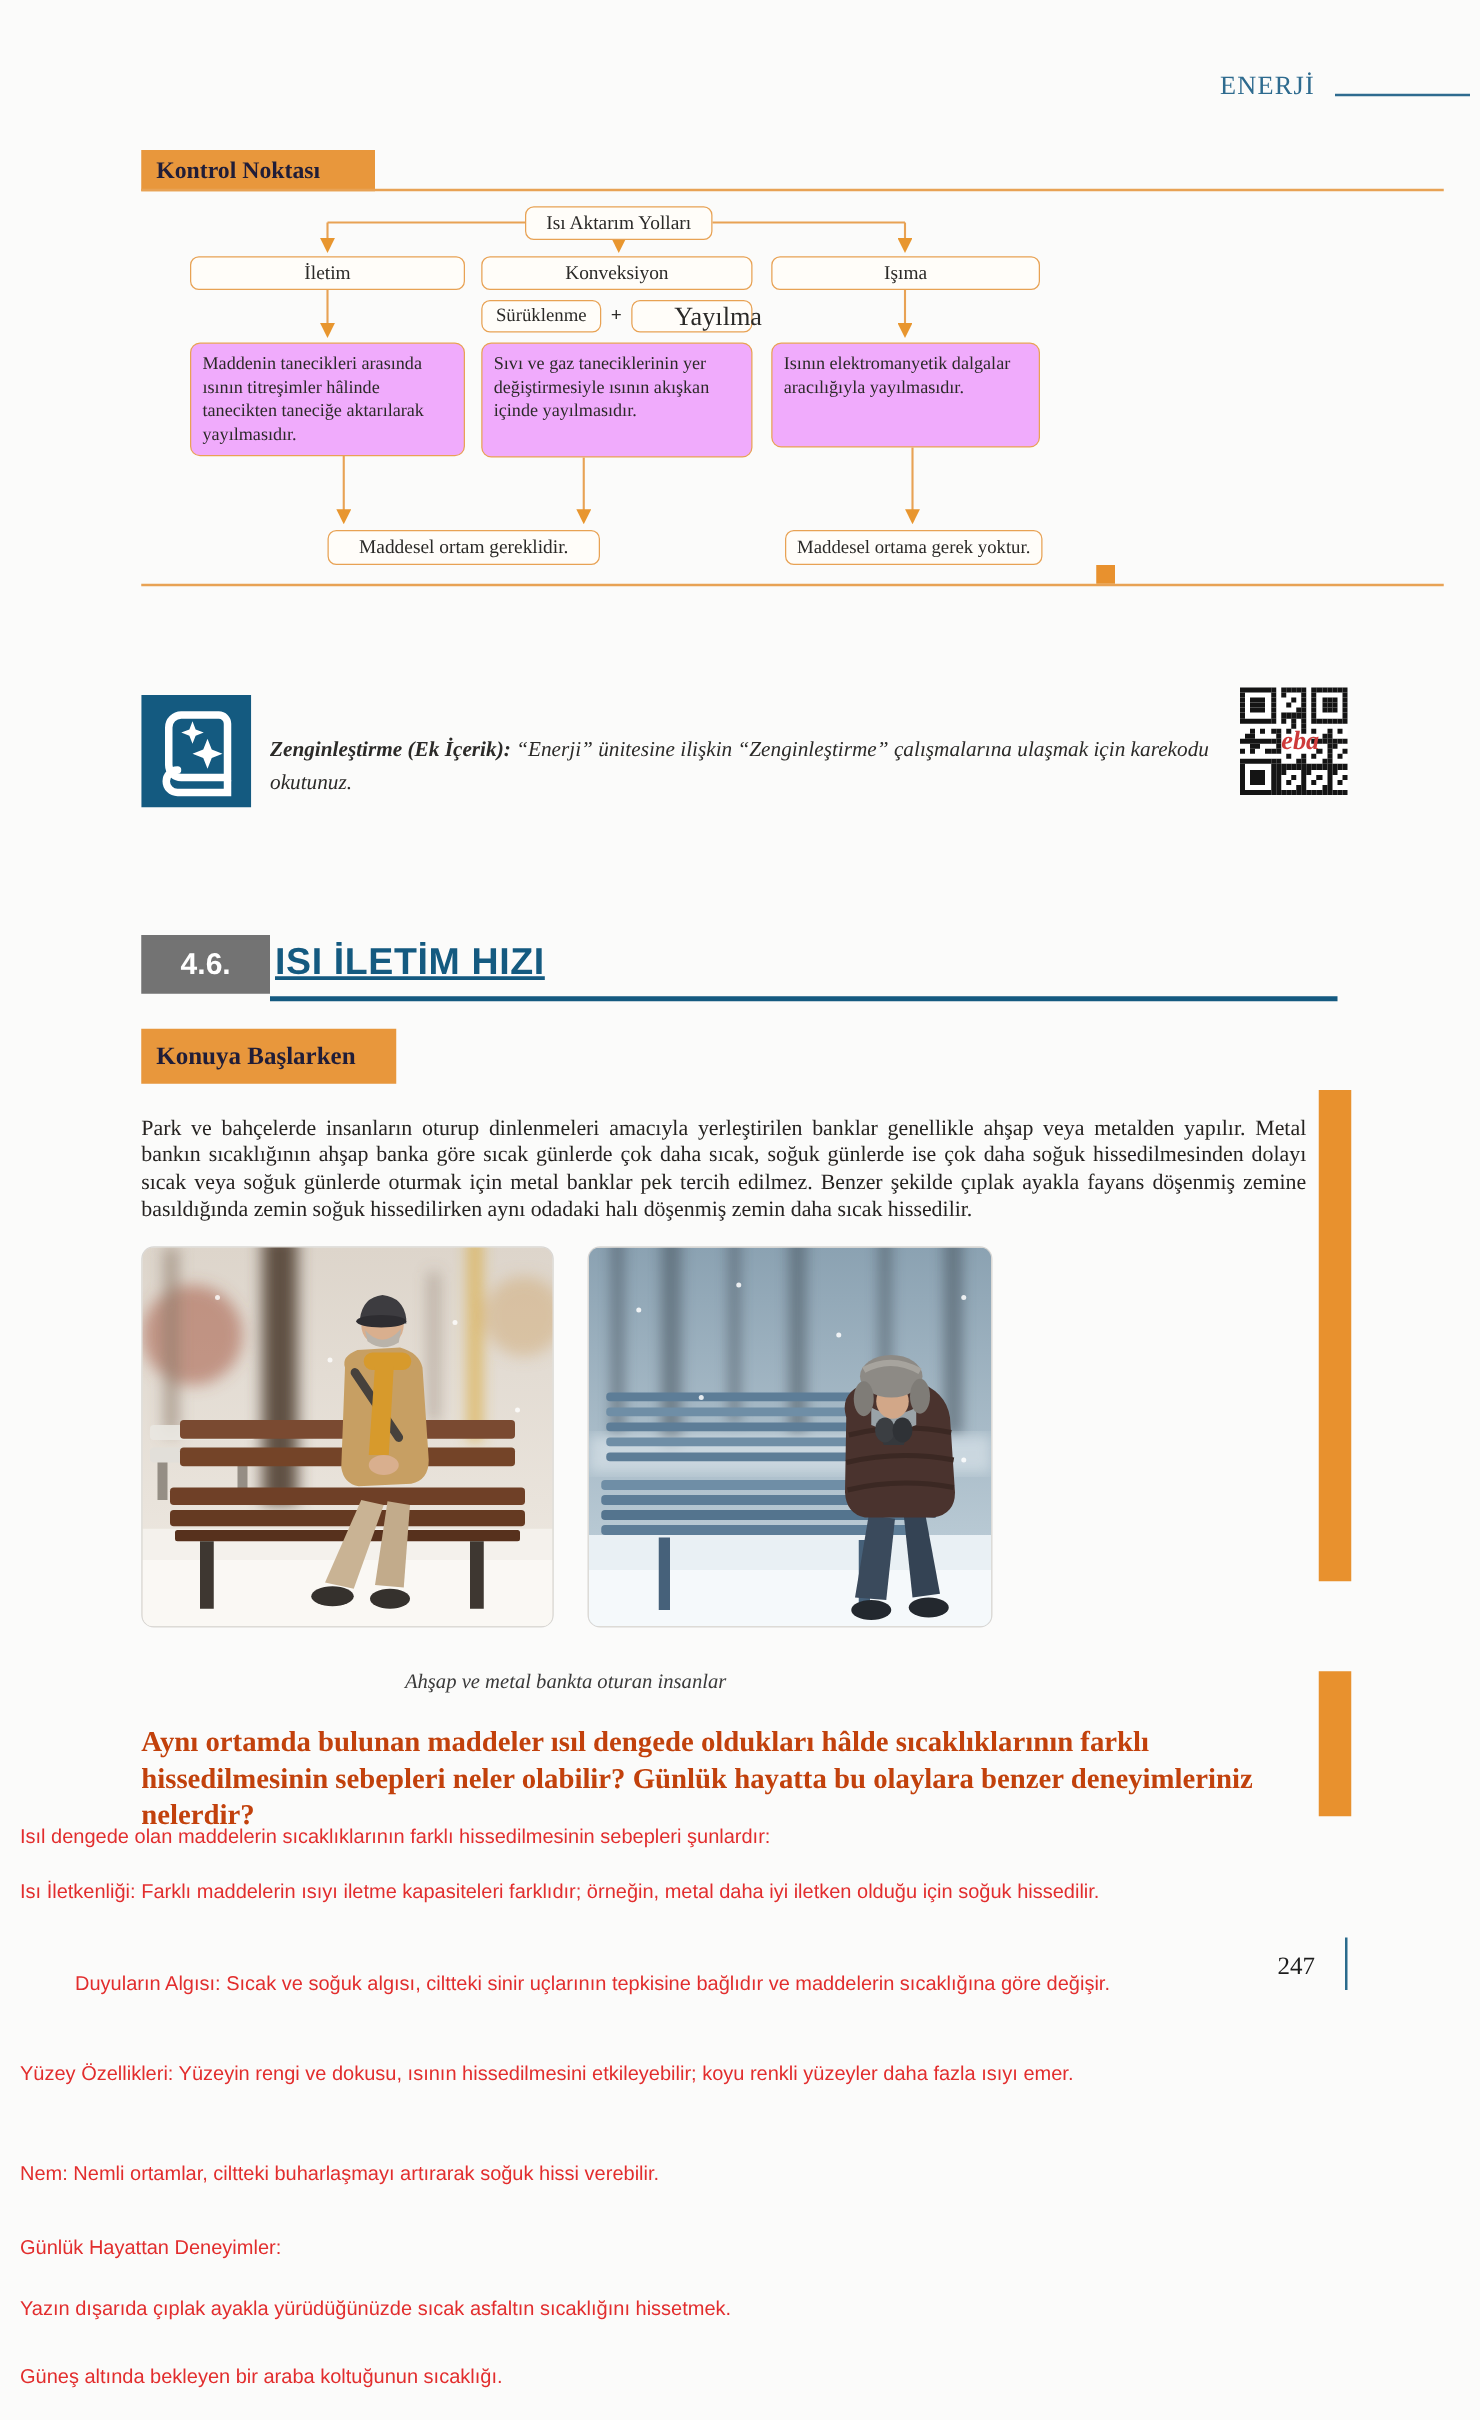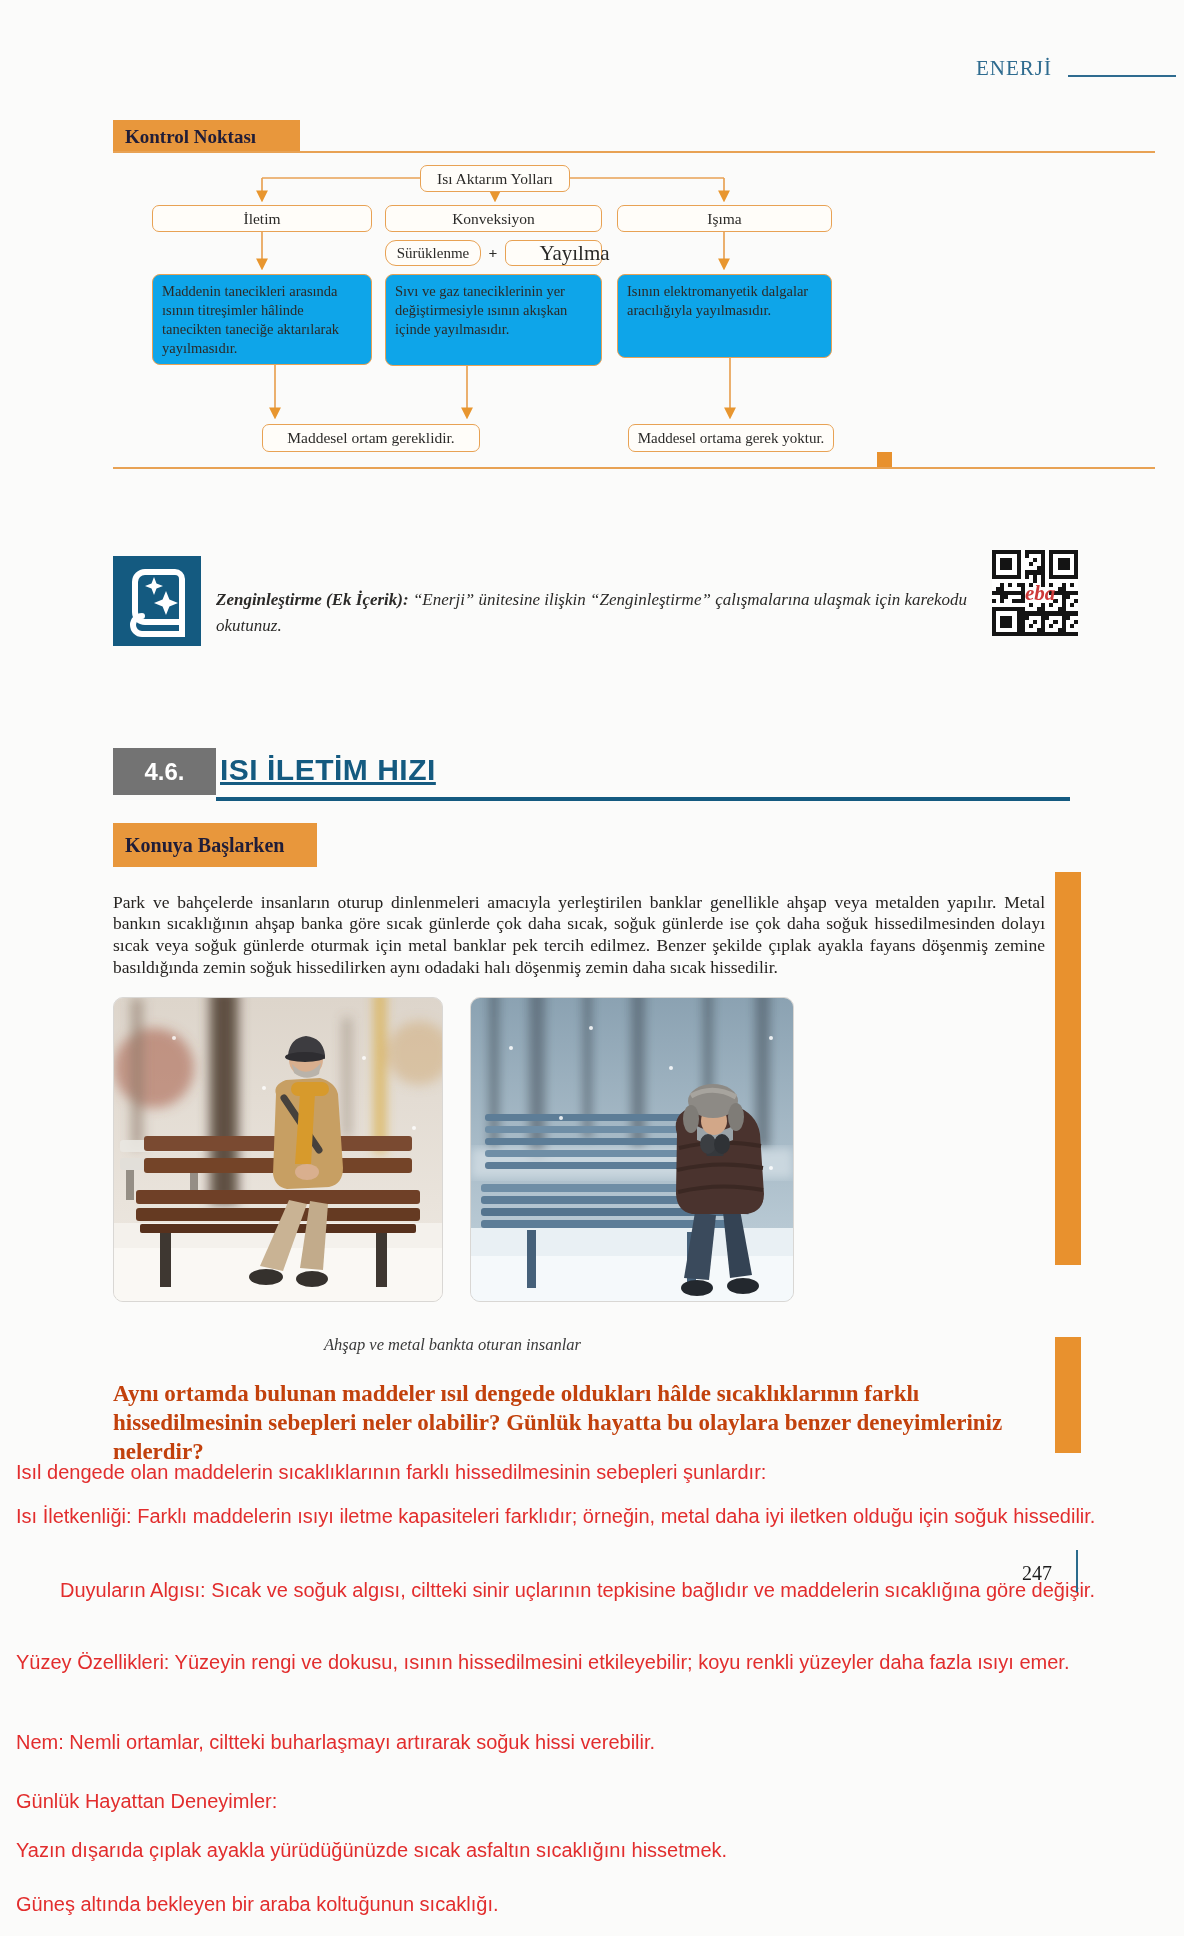--- a/index.html
+++ b/index.html
@@ -13,21 +13,21 @@
 
   
   .obox{position:absolute;background:#e8973c;color:#201d38;font-weight:bold;
         display:flex;align-items:center;padding-left:12px;font-size:19px;}
   .thin-orange{position:absolute;height:2px;background:#e8a254;}
 
   
   .fbox{position:absolute;background:#fffdf9;border:1.6px solid #e8a254;border-radius:7px;
         box-sizing:border-box;display:flex;align-items:center;justify-content:center;
         text-align:right;font-size:15.5px;color:#2b2a28;}
-  .fdesc{position:absolute;background:#0ea5e9;border:1.6px solid #e8a254;border-radius:8px;
+  .fdesc{position:absolute;background:#f0abfc;border:1.6px solid #e8a254;border-radius:8px;
         box-sizing:border-box;padding:7px 9px;font-size:14.5px;line-height:1.3;
         color:#2b2a28;text-align:left;min-height:84px;}
   .fc-lines{position:absolute;left:0;top:0;pointer-events:none;}
   .osq{position:absolute;width:15px;height:15px;background:#e8912e;}
 
   
   .enr-text{position:absolute;left:216px;top:570px;width:762px;font-size:17px;
             font-style:italic;line-height:1.55;color:#2b2a28;}
   .enr-text b{font-style:italic;}
   .qr{position:absolute;left:992px;top:550px;width:86px;height:86px;background:#fff;}
@@ -52,21 +52,21 @@
            font-style:italic;font-size:16.5px;color:#3a3a3a;}
   .question{position:absolute;left:113px;top:1357px;width:936px;font-weight:bold;
             font-size:23px;line-height:1.26;color:#c2410c;}
 
   .photo{position:absolute;top:997px;height:303px;border-radius:10px;overflow:hidden;
          border:1px solid #d9d7d4;background:#e8e4df;}
   .sidebar{position:absolute;left:1055px;width:26px;background:#e8912e;}
 
   
   .red{position:absolute;left:16px;font-family:"Liberation Sans",sans-serif;
-       color:#e22d2d;font-size:20px;line-height:1.24;}
+       color:#e22d2d;font-size:16px;line-height:1.24;}
   .pagenum{position:absolute;left:1022px;top:1562px;font-size:20px;color:#1c1c1c;}
   .pagenum-line{position:absolute;left:1076px;top:1550px;width:2px;height:42px;background:#2a6b8c;}
 </style>
 </head>
 <body>
 
 <div class="page">
 
   <div class="hdr">
     <span>ENERJİ</span>
@@ -95,21 +95,21 @@
       <path d="M730 358 V417" marker-end="url(#arr)"></path>
     </g>
   </svg>
 
   <div class="fbox" style="left:420px;top:165px;width:150px;height:27px;">Isı Aktarım Yolları</div>
 
   <div class="fbox" style="left:152px;top:205px;width:220px;height:27px;">İletim</div>
   <div class="fbox" style="left:385px;top:205px;width:217px;height:27px;">Konveksiyon</div>
   <div class="fbox" style="left:617px;top:205px;width:215px;height:27px;">Işıma</div>
 
-  <div class="fbox" style="left:385px;top:240px;width:96px;height:26px;font-size:15px;border-radius:11px;">Sürüklenme</div>
+  <div class="fbox" style="left:385px;top:240px;width:96px;height:26px;font-size:15px;">Sürüklenme</div>
   <div class="fbox" style="left:481px;top:240px;width:24px;height:26px;border:none;background:transparent;font-weight:bold;">+</div>
   <div class="fbox" style="left:505px;top:240px;width:97px;height:26px;font-size:21px;padding-left:42px;">Yayılma</div>
 
   <div class="fdesc" style="left:152px;top:274px;width:220px;min-height:84px;">Maddenin tanecikleri arasında ısının titreşimler hâlinde tanecikten taneciğe aktarılarak yayılmasıdır.</div>
   <div class="fdesc" style="left:385px;top:274px;width:217px;min-height:92px;">Sıvı ve gaz taneciklerinin yer değiştirmesiyle ısının akışkan içinde yayılmasıdır.</div>
   <div class="fdesc" style="left:617px;top:274px;width:215px;min-height:84px;">Isının elektromanyetik dalgalar aracılığıyla yayılmasıdır.</div>
 
   <div class="fbox" style="left:262px;top:424px;width:218px;height:28px;">Maddesel ortam gereklidir.</div>
   <div class="fbox" style="left:628px;top:424px;width:206px;height:28px;font-size:15px;">Maddesel ortama gerek yoktur.</div>
 

